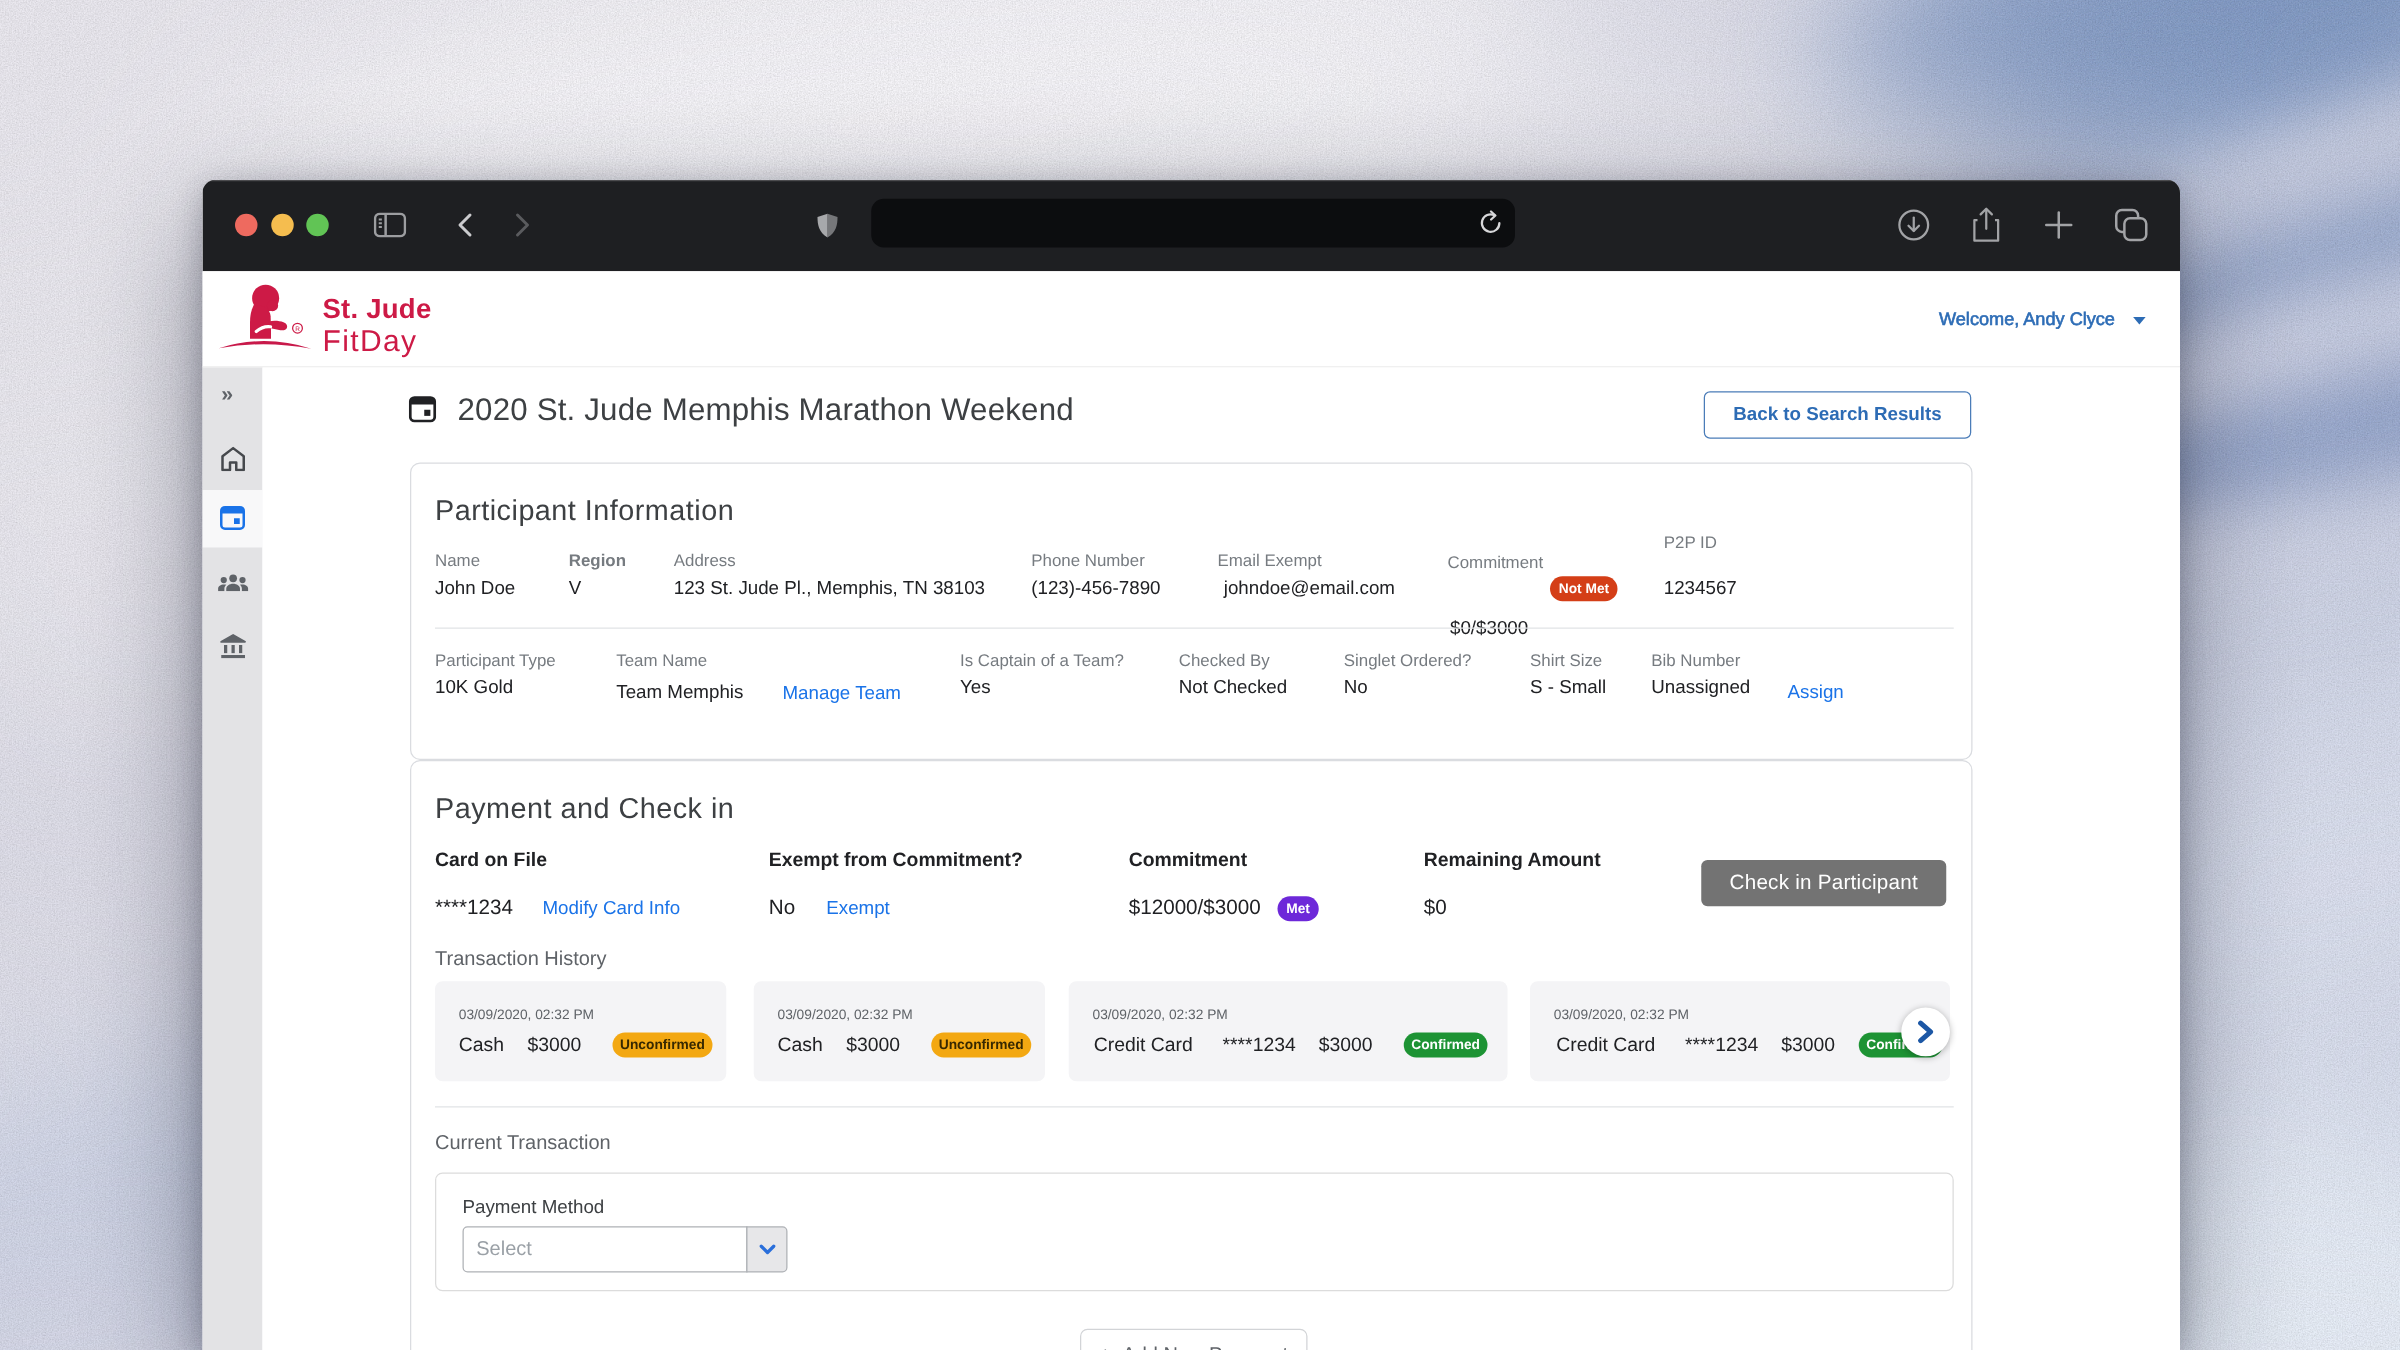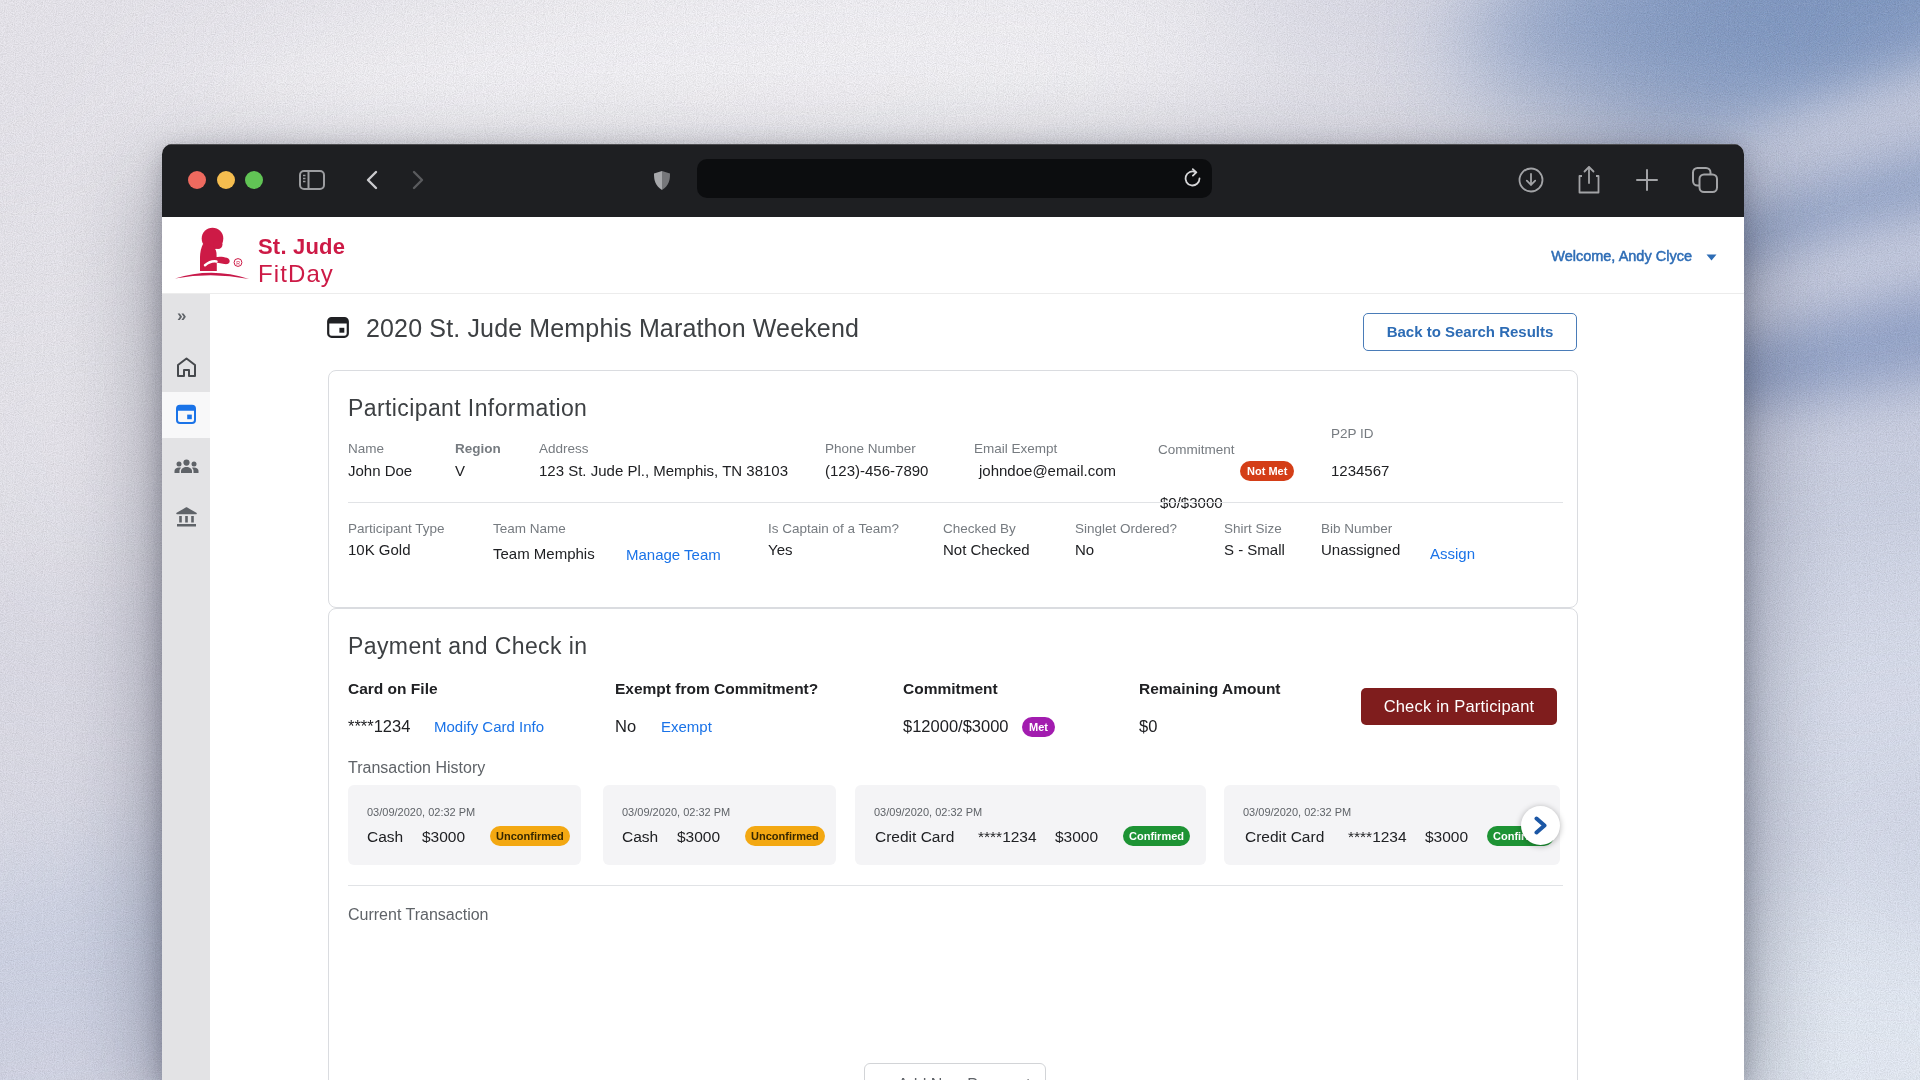--- a/index.html
+++ b/index.html
@@ -39,21 +39,21 @@
 .val { position:absolute; font-size:15px; color:#202124; white-space:nowrap; }
 .blbl { position:absolute; font-size:15.5px; font-weight:700; color:#202124; white-space:nowrap; }
 .link { position:absolute; font-size:15px; color:#1a73e8; white-space:nowrap; }
 .pval { position:absolute; font-size:16.5px; color:#202124; white-space:nowrap; }
 .badge { position:absolute; font-size:11px; line-height:15px; font-weight:700; border-radius:10px; white-space:nowrap; }
 .hr { position:absolute; height:1px; background:#e1e3e6; }
 .seclbl { position:absolute; font-size:16px; color:#5f6368; white-space:nowrap; }
 .tcard { position:absolute; top:176px; height:80px; background:#f4f4f6; border-radius:6px; overflow:hidden; }
 .tstamp { position:absolute; top:21px; left:19px; font-size:11px; color:#5f6368; white-space:nowrap; }
 .tval { position:absolute; top:42.5px; font-size:15.5px; color:#202124; white-space:nowrap; }
-#checkin { position:absolute; left:1032px; top:79px; width:196px; height:37px; background:#7f1d1d; border-radius:5px; color:#fff; font-size:16.5px; text-align:center; line-height:37px; letter-spacing:0.2px; }
+#checkin { position:absolute; left:1032px; top:79px; width:196px; height:37px; background:#737373; border-radius:5px; color:#fff; font-size:16.5px; text-align:center; line-height:37px; letter-spacing:0.2px; }
 #innerbox { position:absolute; left:19px; top:329px; width:1215px; height:95px; border:1px solid #dcdcdc; border-radius:6px; }
 #selinput { position:absolute; left:21px; top:42px; width:228px; height:37px; border:1px solid #aeb1b5; border-radius:4px 0 0 4px; font-size:16px; color:#9aa0a6; line-height:35px; padding-left:10px; background:#fff; }
 #selbtn { position:absolute; left:248px; top:42px; width:33px; height:37px; background:#e7e7e9; border:1px solid #aeb1b5; border-radius:0 4px 4px 0; }
 #addbtn { position:absolute; left:535px; top:454px; width:182px; height:44px; border:1px solid #d2d4d7; border-radius:6px; color:#5f6368; font-size:16px; text-align:center; line-height:42px; }
 #circbtn { position:absolute; left:1192px; top:197px; width:39px; height:39px; background:#fff; border-radius:50%; box-shadow:0 1px 6px rgba(0,0,0,0.3); }
 </style>
 </head>
 <body>
 <div id="desktop">
   <svg id="bgart" xmlns="http://www.w3.org/2000/svg" width="1920" height="1080" viewBox="0 0 1920 1080">
@@ -264,21 +264,21 @@
       <div class="card" id="card2">
         <div class="cardtitle" style="left:19px; top:24px;">Payment and Check in</div>
         <div class="blbl" style="left:19px; top:71px;">Card on File</div>
         <div class="pval" style="left:19px; top:108px;">****1234</div>
         <div class="link" style="left:105px; top:109px;">Modify Card Info</div>
         <div class="blbl" style="left:286px; top:71px;">Exempt from Commitment?</div>
         <div class="pval" style="left:286px; top:108px;">No</div>
         <div class="link" style="left:332px; top:109px;">Exempt</div>
         <div class="blbl" style="left:574px; top:71px;">Commitment</div>
         <div class="pval" style="left:574px; top:108px;">$12000/$3000</div>
-        <div class="badge" style="left:693px; top:108px; background:#a21caf; color:#fff; padding:2.5px 7px;">Met</div>
+        <div class="badge" style="left:693px; top:108px; background:#6d28d9; color:#fff; padding:2.5px 7px;">Met</div>
         <div class="blbl" style="left:810px; top:71px;">Remaining Amount</div>
         <div class="pval" style="left:810px; top:108px;">$0</div>
         <div id="checkin">Check in Participant</div>
         <div class="seclbl" style="left:19px; top:150px;">Transaction History</div>
 
         <div class="tcard" style="left:19px; width:233px;">
           <div class="tstamp">03/09/2020, 02:32 PM</div>
           <div class="tval" style="left:19px;">Cash</div>
           <div class="tval" style="left:74px;">$3000</div>
           <div class="badge" style="left:142px; top:41px; background:#f3a812; color:#372800; padding:2.5px 6px;">Unconfirmed</div>
@@ -304,17 +304,26 @@
           <div class="badge" style="left:263px; top:41px; background:#1d9334; color:#fff; padding:2.5px 6px;">Confirmed</div>
         </div>
         <div id="circbtn">
           <svg class="abs" style="left:13px; top:10px;" width="13" height="19" viewBox="0 0 13 19">
             <polyline points="2.5,2.5 10.5,9.5 2.5,16.5" fill="none" stroke="#1c57a5" stroke-width="4" stroke-linecap="round" stroke-linejoin="round"></polyline>
           </svg>
         </div>
 
         <div class="hr" style="left:19px; top:276px; width:1215px;"></div>
         <div class="seclbl" style="left:19px; top:297px;">Current Transaction</div>
+        <div id="innerbox">
+          <div class="abs" style="left:21px; top:18px; font-size:15px; color:#3d4043;">Payment Method</div>
+          <div id="selinput">Select</div>
+          <div id="selbtn">
+            <svg class="abs" style="left:9px; top:13px;" width="14" height="9" viewBox="0 0 14 9">
+              <polyline points="2,2 7,7 12,2" fill="none" stroke="#2a6fdb" stroke-width="2.6" stroke-linecap="round" stroke-linejoin="round"></polyline>
+            </svg>
+          </div>
+        </div>
         <div id="addbtn">+&nbsp;&nbsp;Add New Payment</div>
       </div>
     </div>
   </div>
 </div>
 
 </body></html>

